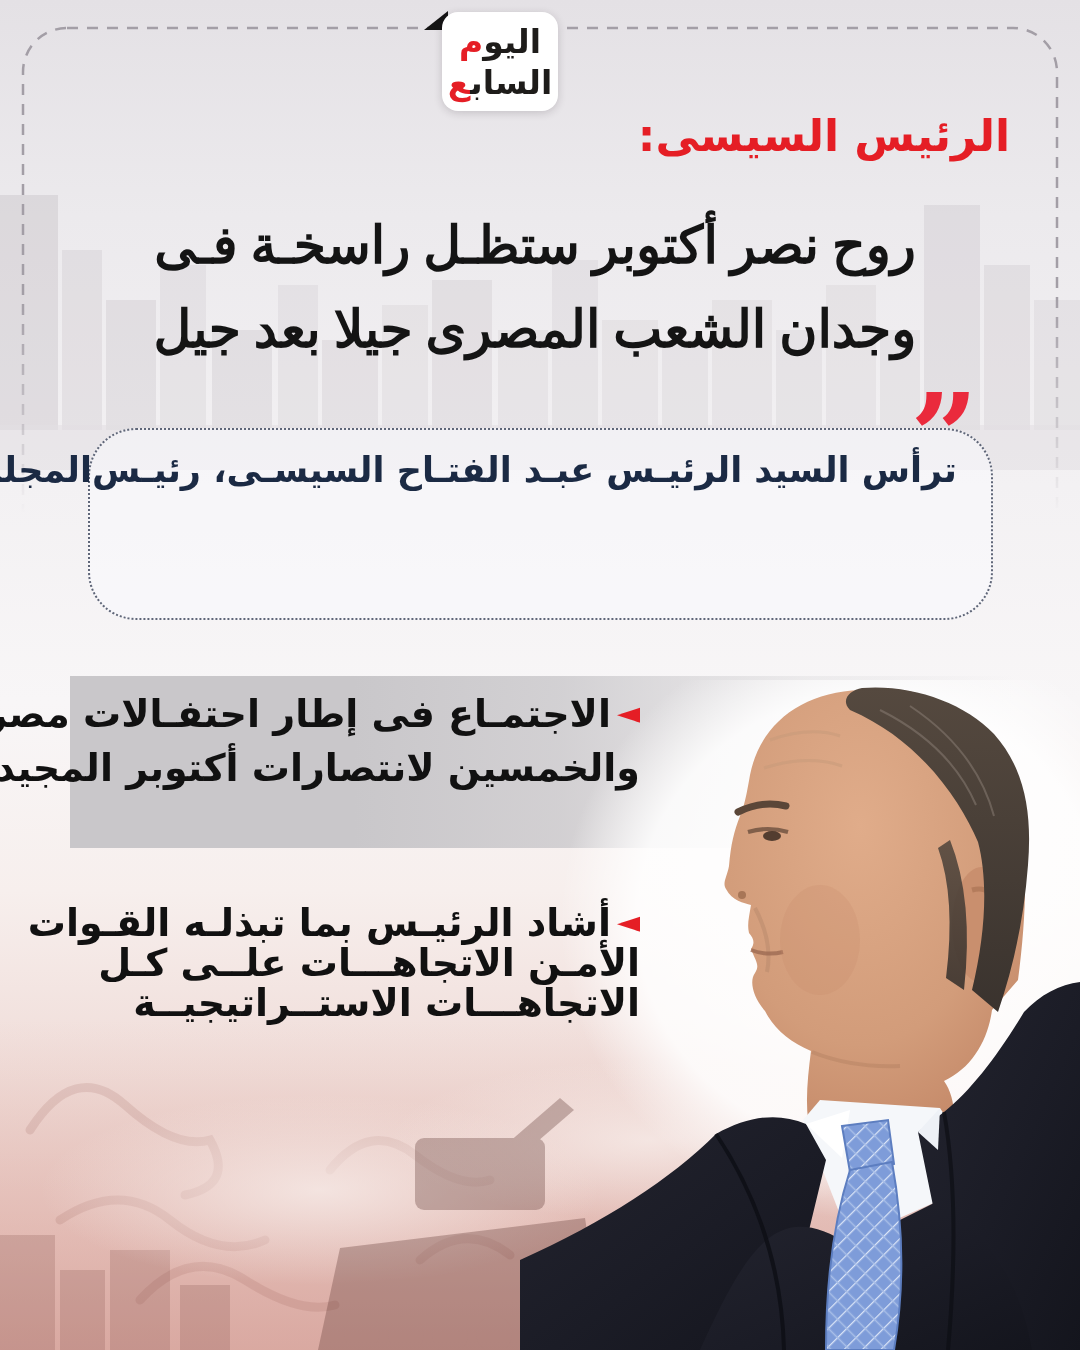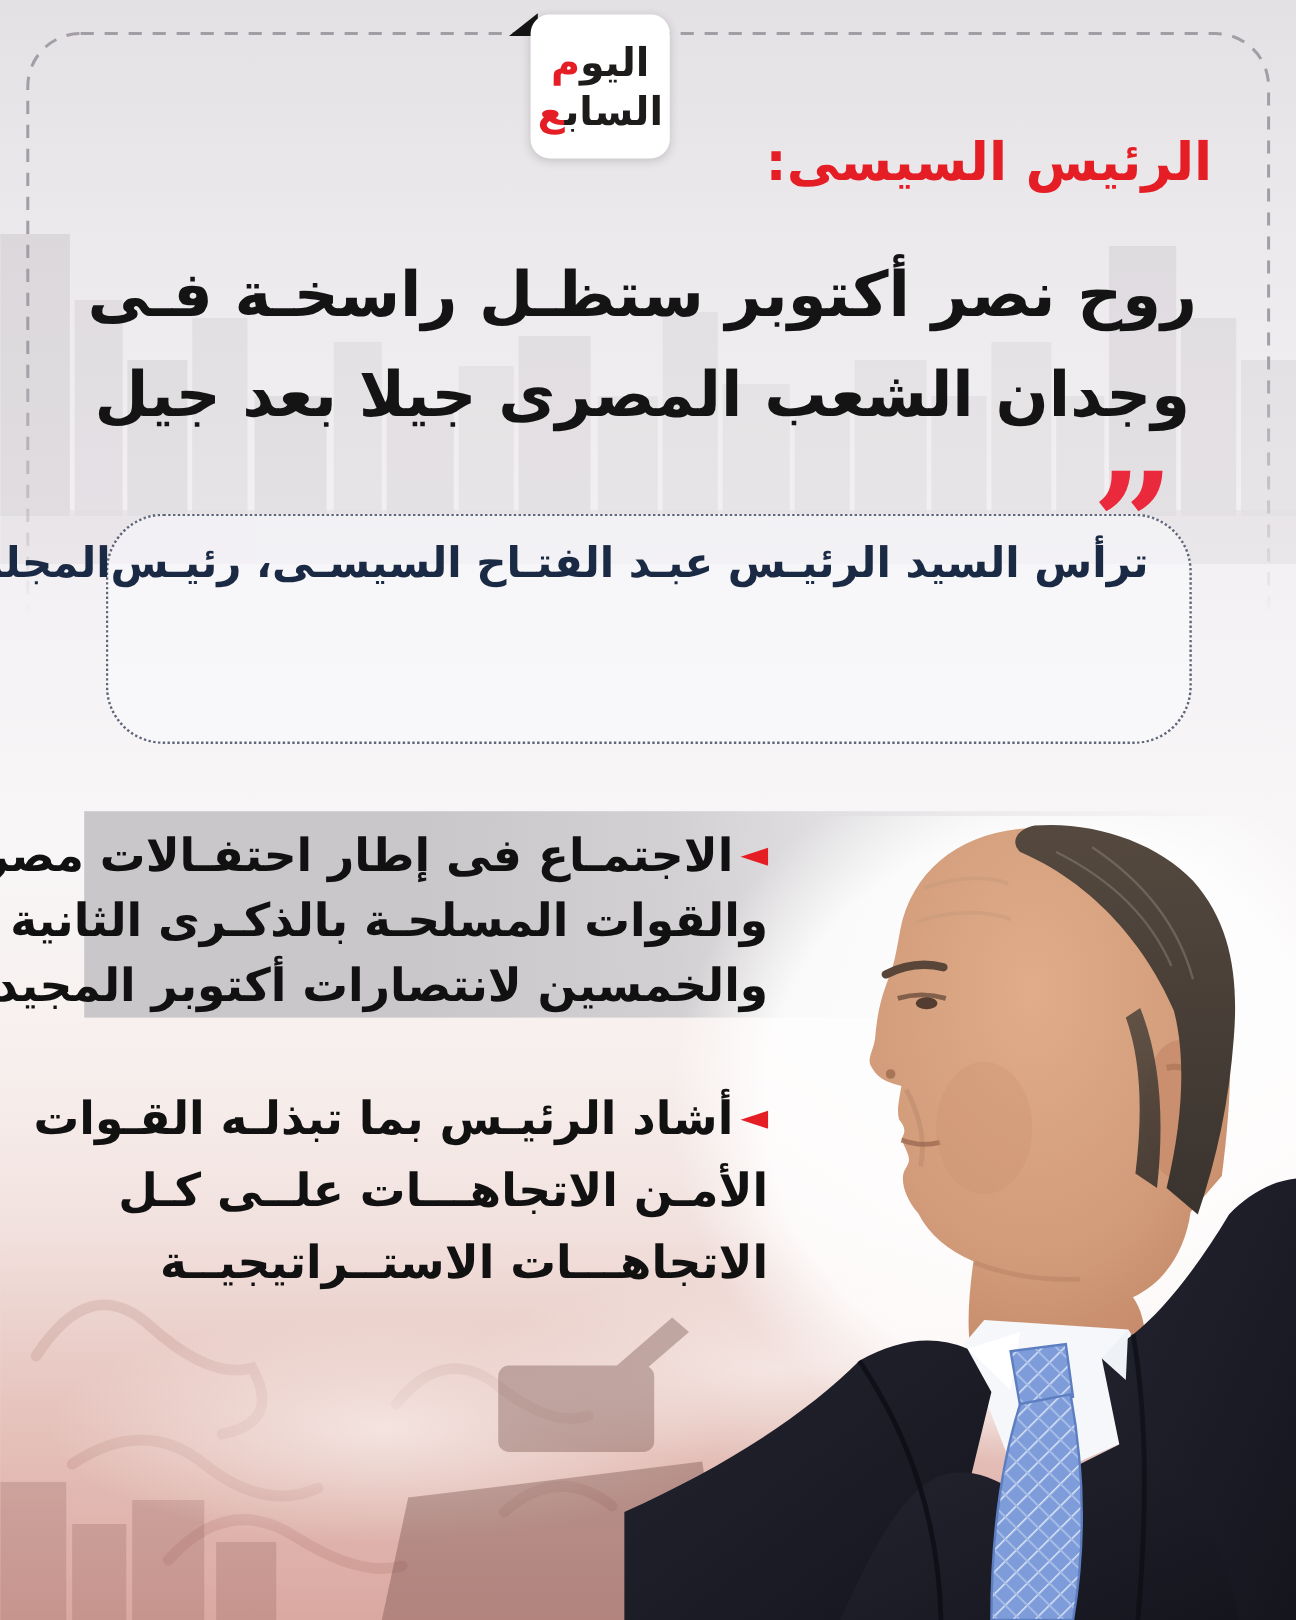--- a/index.html
+++ b/index.html
@@ -18,35 +18,35 @@
   .bg-bottom{left:0;top:1020px;z-index:2;}
   
   .dashed-frame{left:0;top:0;z-index:3;}
   
   .corner-flag{
     position:absolute;left:424px;top:11px;z-index:6;
     width:0;height:0;border-left:24px solid transparent;border-bottom:19px solid #141414;
   }
   
   .logo-box{
-    position:absolute;left:442px;top:12px;width:116px;height:120px;z-index:6;
+    position:absolute;left:442px;top:12px;width:116px;height:99px;z-index:6;
     background:#fff;border-radius:16px;box-shadow:0 2px 8px rgba(40,30,40,.18);
     display:flex;flex-direction:column;align-items:center;justify-content:center;
     font-weight:bold;color:#1e1c1a;line-height:41px;font-size:33px;text-align:center;
   }
   .logo-box .red{color:#e51e25;}
   
   .kicker{
     position:absolute;right:70px;top:110px;z-index:7;
     font-size:44px;font-weight:bold;color:#e51e25;white-space:nowrap;
   }
   
   .headline{
     position:absolute;right:66px;left:56px;top:204px;z-index:7;
-    text-align:center;font-size:52px;font-weight:bold;color:#141414;line-height:84px;
+    text-align:center;font-size:52px;font-weight:bold;color:#141414;line-height:84px;font-family:Liberation Serif, serif;
   }
   .headline div{white-space:nowrap;}
   
   .quote-box{
     position:absolute;left:88px;top:428px;width:905px;height:192px;z-index:7;
     border:2px dotted #5f6678;border-radius:48px;
     background:rgba(250,250,253,.55);
     box-sizing:border-box;padding:20px 34px 14px 34px;
     display:flex;flex-direction:row;justify-content:space-between;
     font-size:35px;font-weight:bold;color:#1b2a44;
@@ -64,21 +64,21 @@
       rgba(255,255,255,0) 0%, rgba(222,221,223,.45) 22%,
       rgba(204,202,205,.85) 48%, #c9c7ca 70%, #c9c7ca 100%);
   }
   
   .bullet{
     position:absolute;right:440px;width:575px;z-index:7;
     font-size:38px;font-weight:bold;color:#111;text-align:right;
   }
   .bullet .bline{white-space:nowrap;}
   .bullet-1{top:686px;line-height:54px;}
-  .bullet-2{top:902px;line-height:60px;}
+  .bullet-2{top:902px;line-height:40px;}
   .marker{color:#e51e25;font-size:30px;vertical-align:4px;padding-left:6px;}
   
   .portrait{left:520px;top:680px;z-index:5;}
 </style>
 </head>
 <body>
 
 <div class="poster">
 
   <svg class="layer bg-top" width="1080" height="470" viewBox="0 0 1080 470">
@@ -283,21 +283,20 @@
   </div>
 
   <div class="quote-mark">”</div>
   <div class="quote-box">
     <div class="qline">ترأس السيد الرئيـس عبـد الفتـاح السيسـى، رئيـس</div>
     <div class="qline">المجلس الأعلى الرئيـس المسلحــة بالكيـان العسكرى</div>
   </div>
 
   <div class="bullet bullet-1">
     <div class="bline"><span class="marker">◄</span><span>الاجتمـاع فى إطار احتفـالات مصر</span></div>
-    <div class="bline">والقوات المسلحـة بالذكـرى الثانية</div>
     <div class="bline">والخمسين لانتصارات أكتوبر المجيدة</div>
   </div>
 
   <div class="bullet bullet-2">
     <div class="bline"><span class="marker">◄</span><span>أشاد الرئيـس بما تبذلـه القـوات</span></div>
     <div class="bline">الأمـن الاتجاهـــات علــى كـل</div>
     <div class="bline">الاتجاهـــات الاستــراتيجيــة</div>
   </div>
 
 </div>

